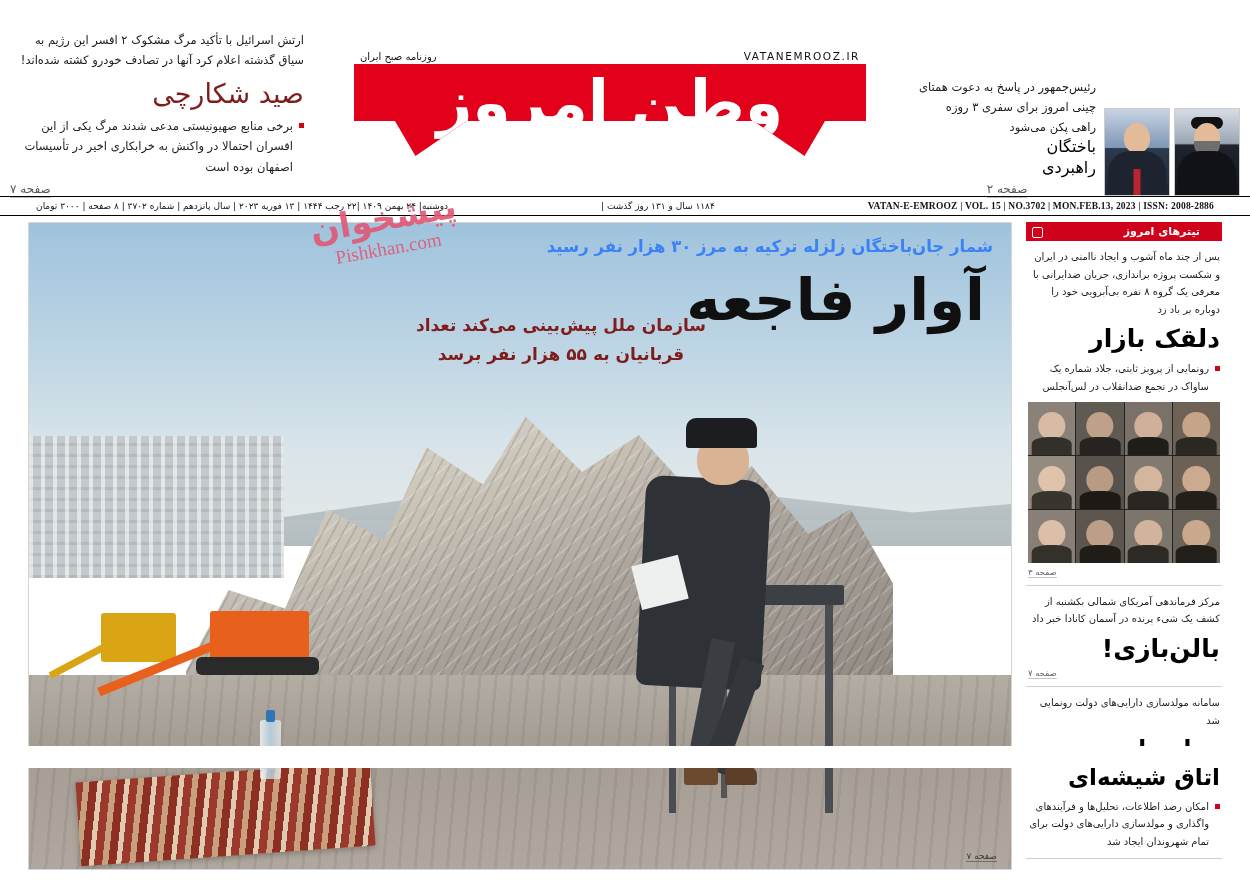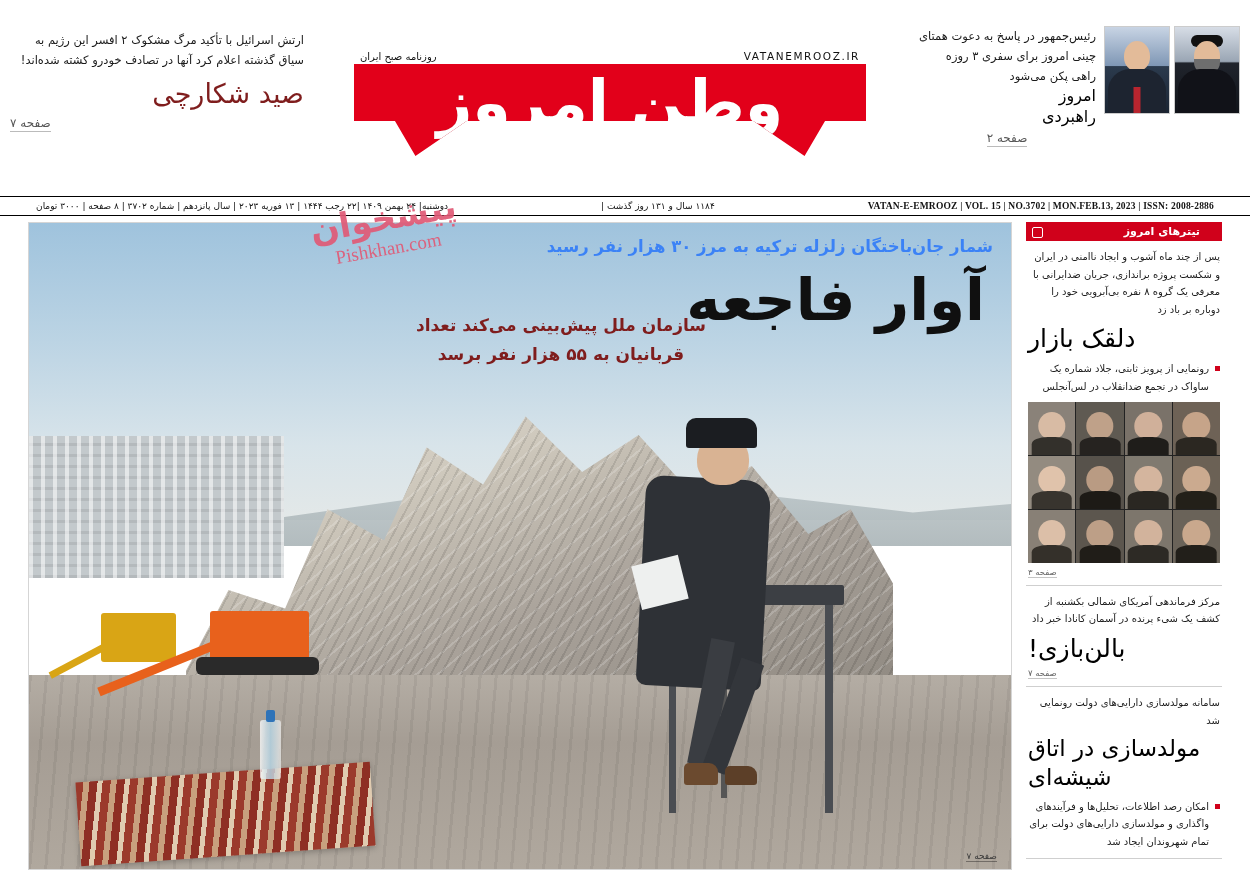--- a/index.html
+++ b/index.html
@@ -4,30 +4,30 @@
 <style>
   * { box-sizing: border-box; }
   html, body { margin: 0; padding: 0; }
   body {
     width: 1250px; height: 892px;
     background: #ffffff;
     font-family: "DejaVu Sans", "Liberation Sans", sans-serif;
     overflow: hidden;
     position: relative;
   }
-  .page { width: 1250px; height: 892px; position: relative; background:#fff;margin-left:42px; }
+  .page { width: 1250px; height: 768px; position: relative; background:#fff;margin-left:42px; }
 
   
   .masthead {
     position: absolute; top: 0; left: 0; width: 1250px; height: 196px;
     display: flex; flex-direction: row-reverse; align-items: stretch;
   }
   .mast-right { width: 330px; padding: 30px 26px 0 10px; text-align: right; }
   .mast-center { width: 560px; position: relative; }
-  .mast-left { width: 360px; padding: 26px 10px 0 28px; display: flex; flex-direction: row-reverse; gap: 8px; }
+  .mast-left { width: 360px; padding: 26px 10px 0 28px; display: flex; flex-direction: row-reverse; gap: 8px; align-items: flex-end; }
 
   .kicker {
     font-size: 11.5px; color: #1a1a1a; line-height: 1.75; direction: rtl;
   }
   .mast-right .lead-head {
     font-size: 27px; font-weight: normal; color: #7f1d1d; margin: 8px 0 7px;
     letter-spacing: -0.3px;
   }
   .bullet-line {
     font-size: 11.5px; line-height: 1.75; color: #222; position: relative; padding-right: 11px;
@@ -94,21 +94,21 @@
     justify-content: flex-start; padding: 0 8px; font-size: 11px; font-weight: bold;
     position: relative;
   }
   .sidebar-head::after{
     content:""; position:absolute; left:6px; top:5px; width:9px; height:9px;
     border:1.5px solid #fff; border-radius:2px;
   }
   .sb-item { border-bottom: 1px solid #cfcfcf; padding: 7px 2px 8px; }
   .sb-sub { font-size: 10px; line-height: 1.75; color: #1c1c1c; text-align: right; }
   .sb-title {
-    font-size: 25px; font-weight: normal; color: #000; text-align: left;
+    font-size: 25px; font-weight: bold; color: #000; text-align: right;
     margin-top: 5px; line-height: 1.25; letter-spacing: -0.5px;
   }
   .sb-title.two { font-size: 23px; }
   .sb-bullet { position: relative; padding-right: 11px; }
   .sb-bullet::before{
     content:""; position:absolute; right:0; top:6px; width:5px; height:5px; background:#d0011b;
   }
   .sb-pageref { font-size: 8.5px; color: #666; text-align: left; margin-top: 4px; }
   .sb-pageref span { border-bottom: 1px solid #c5c5c5; }
 
@@ -221,39 +221,40 @@
 </head>
 <body>
 
 <div class="page">
 
   <div class="masthead">
 
     <div class="mast-right">
       <div class="kicker">ارتش اسرائیل با تأکید مرگ مشکوک ۲ افسر این رژیم به سیاق گذشته اعلام کرد آنها در تصادف خودرو کشته شده‌اند!</div>
       <div class="lead-head">صید شکارچی</div>
+      <div class="bullet-line">برخی منابع صهیونیستی مدعی شدند مرگ یکی از این افسران احتمالا در واکنش به خرابکاری اخیر در تأسیسات اصفهان بوده است</div>
       <div class="page-ref"><span>صفحه ۷</span></div>
     </div>
 
     <div class="mast-center">
       <div class="logo-wrap">
         <div class="logo-top">
           <span class="site">VATANEMROOZ.IR</span>
           <span>روزنامه صبح ایران</span>
         </div>
         <div class="logo-box">
           <div class="logo-text">وطن امروز</div>
         </div>
       </div>
     </div>
 
     <div class="mast-left">
       <div style="flex:1; text-align:right;">
         <div class="kicker">رئیس‌جمهور در پاسخ به دعوت همتای چینی امروز برای سفری ۳ روزه راهی پکن می‌شود</div>
-        <div class="lead-head" style="margin-bottom:0">امروز</div>
+        <div class="lead-head" style="margin-bottom:0">باختگان</div>
         <div class="lead-head" style="margin-top:2px">راهبردی</div>
         <div class="page-ref" style="text-align:center"><span>صفحه ۲</span></div>
       </div>
       <div style="display:flex; gap:4px;">
         <div class="portrait p2">
           <div class="turban"></div>
             <div class="head"></div>
             <div class="beard"></div>
             <div class="body"></div>
         </div>

